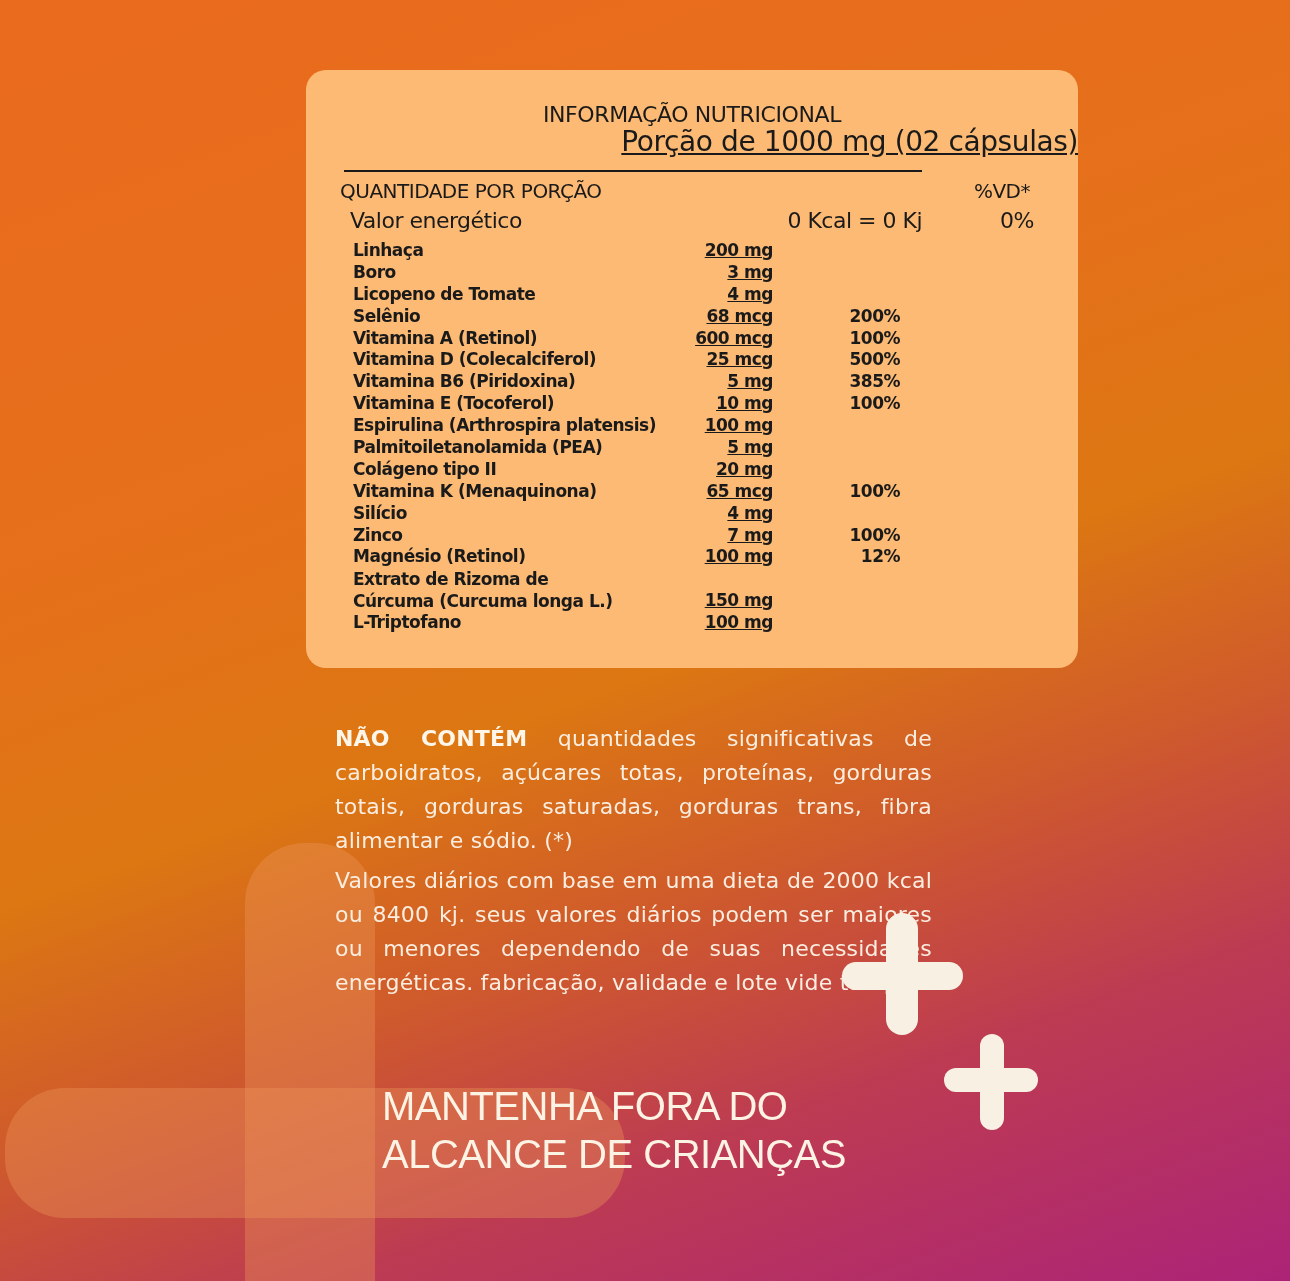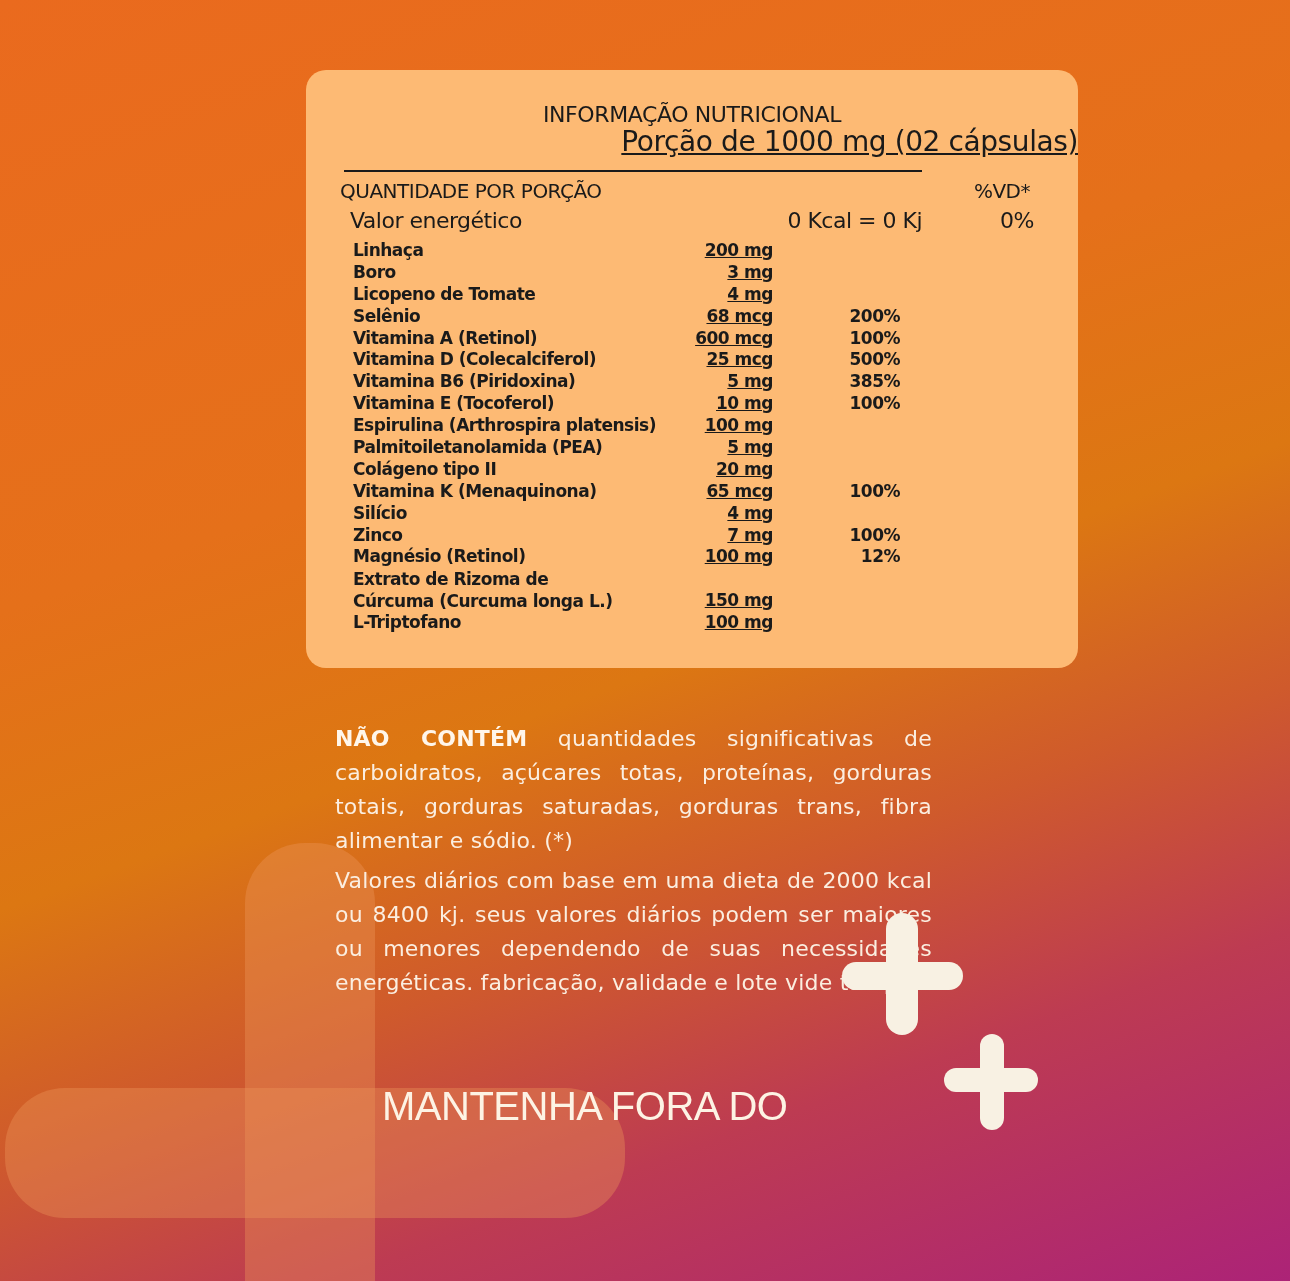--- a/index.html
+++ b/index.html
@@ -196,13 +196,14 @@
   <p>Valores diários com base em uma dieta de 2000 kcal ou 8400 kj. seus valores diários podem ser maiores ou menores dependendo de suas necessidades energéticas. fabricação, validade e lote vide tampa.</p>
 </div>
 
 <div class="cross cross1 v"></div>
 <div class="cross cross1 h"></div>
 <div class="cross cross2 v"></div>
 <div class="cross cross2 h"></div>
 
 <div class="warning">
   <div>MANTENHA FORA DO</div>
+  <div>ALCANCE DE CRIANÇAS</div>
 </div>
 
 </body></html>

